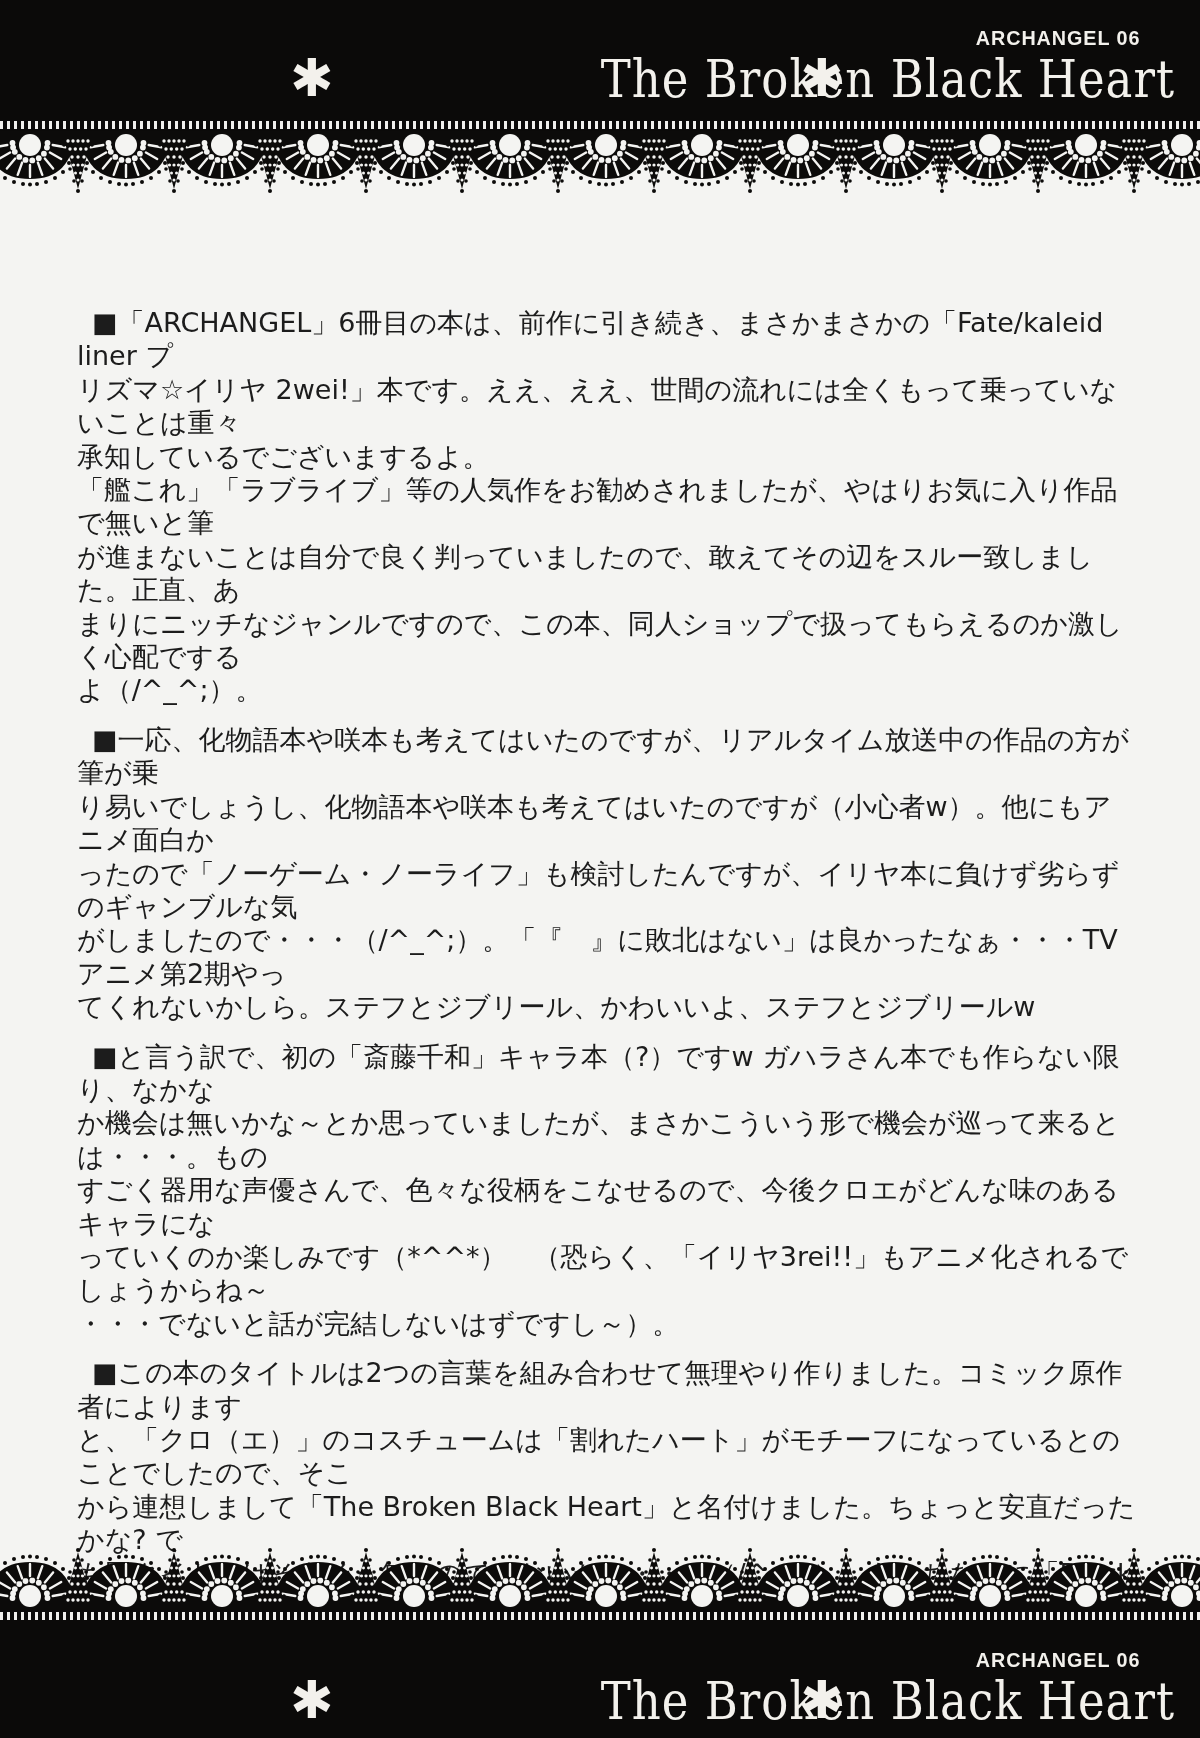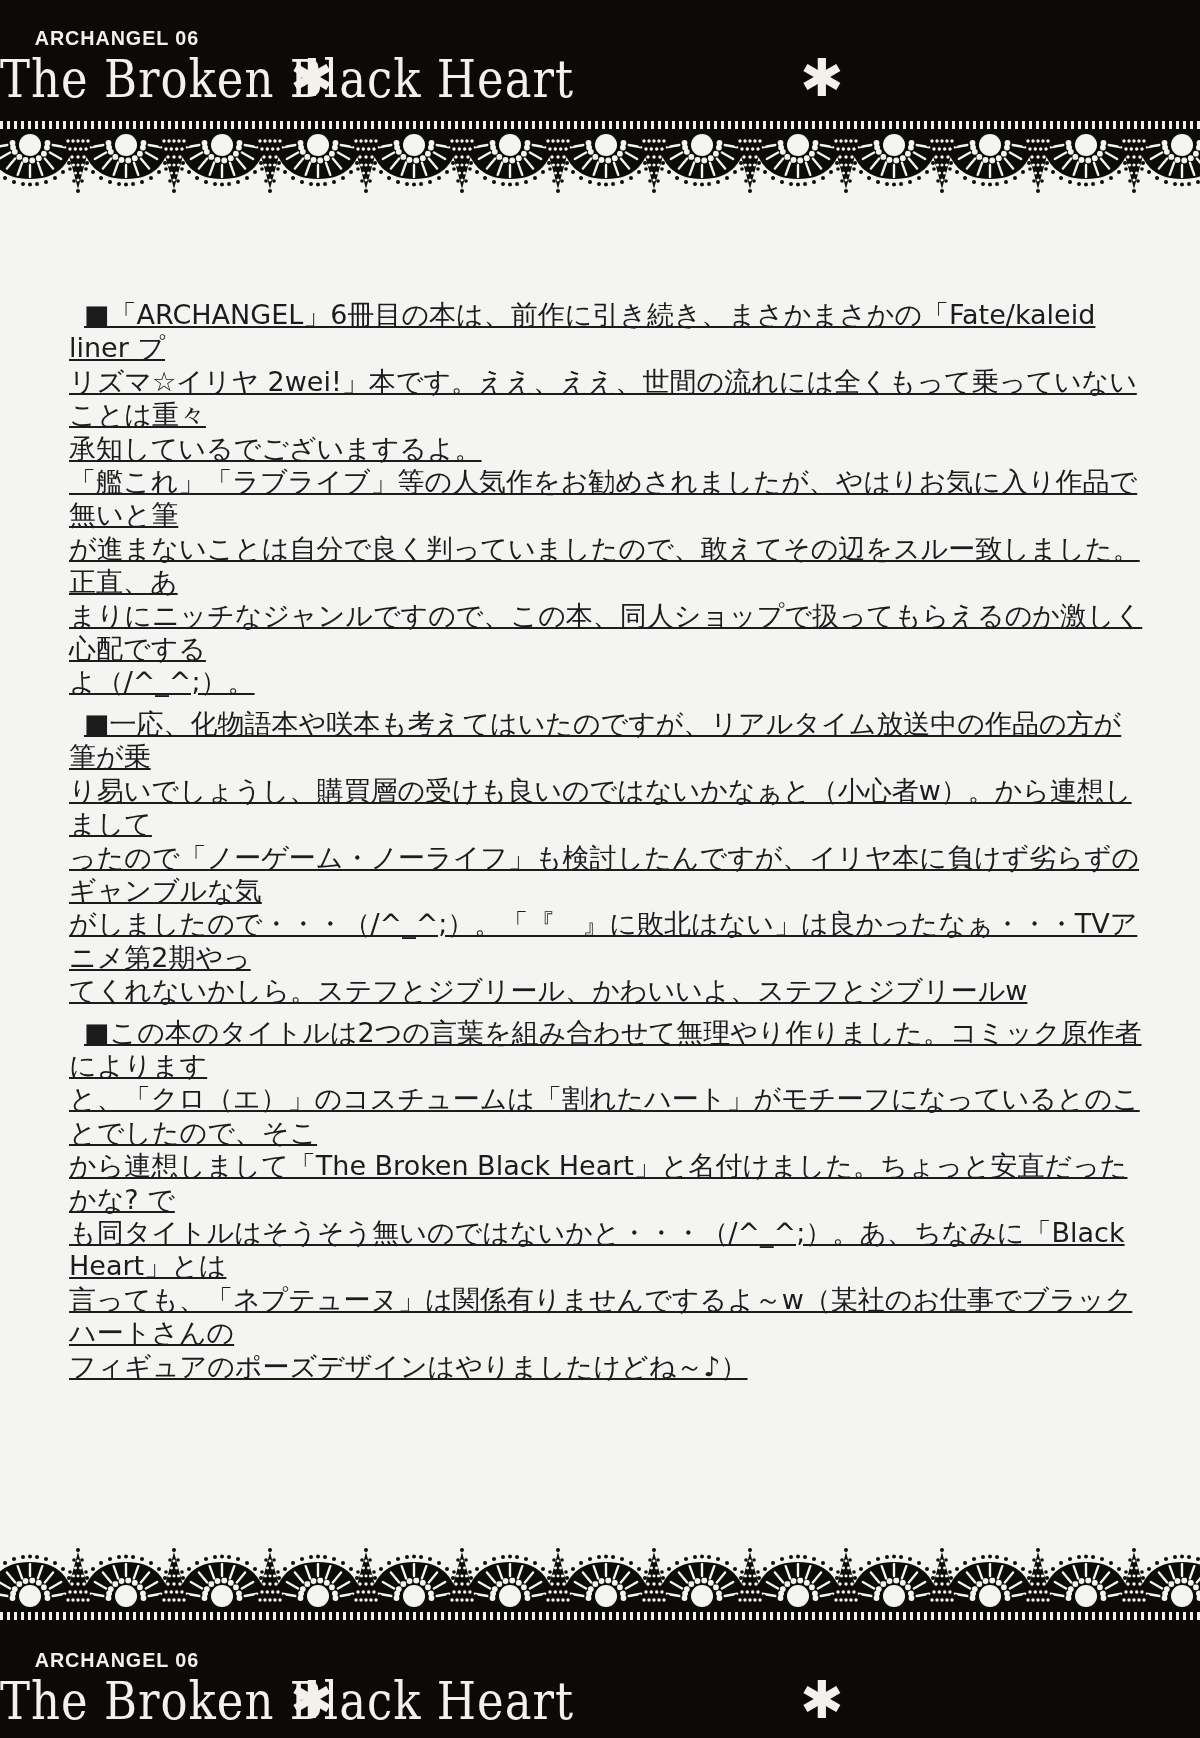--- a/index.html
+++ b/index.html
@@ -9,21 +9,21 @@
     font-family:"DejaVu Sans",sans-serif;
   }
   
   .banner{
     position:absolute;left:0;width:1200px;background:#0b0a09;color:#f3f1ec;
     overflow:hidden;
   }
   .banner-top{top:0;height:119px;}
   .banner-bottom{top:1622px;height:116px;}
   .banner-inner{
-    width:1156px;position:relative;text-align:left;height:100%;
+    width:1156px;position:relative;text-align:right;height:100%;padding-left:19px;
   }
   .series-label{
     padding-top:27px;
     font-family:"Liberation Sans",sans-serif;
     font-weight:bold;font-size:21px;letter-spacing:1px;line-height:21px;
     transform:scaleX(.94);
   }
   .book-title{
     margin-top:1px;
     font-family:"DejaVu Serif",serif;
@@ -52,22 +52,21 @@
   .lace-bottom{top:1546px;transform:scaleY(-1);}
   
   .afterword{
     position:absolute;top:290px;left:61px;width:1092px;
     color:#1c1c1c;font-size:27px;line-height:33.4px;
     text-align:left;
   }
   .para{
     white-space:pre-line;
     text-indent:15px;
-    margin:8px;
-    text-decoration:underline;
+    margin:16px;
   }
   .para.gap-before{margin-top:33px;}
 </style>
 </head>
 <body>
 
 <div class="banner banner-top">
   <div class="banner-inner">
     <div class="series-label">ARCHANGEL 06</div>
     <div class="book-title">The Broken Black Heart</div>
@@ -165,24 +164,29 @@
 
 <div class="afterword">
   <p class="para">■「ARCHANGEL」6冊目の本は、前作に引き続き、まさかまさかの「Fate/kaleid liner プ
 リズマ☆イリヤ 2wei!」本です。ええ、ええ、世間の流れには全くもって乗っていないことは重々
 承知しているでございまするよ。
 「艦これ」「ラブライブ」等の人気作をお勧めされましたが、やはりお気に入り作品で無いと筆
 が進まないことは自分で良く判っていましたので、敢えてその辺をスルー致しました。正直、あ
 まりにニッチなジャンルですので、この本、同人ショップで扱ってもらえるのか激しく心配でする
 よ（/^_^;）。</p>
   <p class="para">■一応、化物語本や咲本も考えてはいたのですが、リアルタイム放送中の作品の方が筆が乗
-り易いでしょうし、購買層の受けも良いのではないかなぁと（小心者w）。から連想しまして
+り易いでしょうし、化物語本や咲本も考えてはいたのですが（小心者w）。他にもアニメ面白か
 ったので「ノーゲーム・ノーライフ」も検討したんですが、イリヤ本に負けず劣らずのギャンブルな気
 がしましたので・・・（/^_^;）。「『　』に敗北はない」は良かったなぁ・・・TVアニメ第2期やっ
 てくれないかしら。ステフとジブリール、かわいいよ、ステフとジブリールw</p>
+  <p class="para">■と言う訳で、初の「斎藤千和」キャラ本（?）ですw ガハラさん本でも作らない限り、なかな
+か機会は無いかな～とか思っていましたが、まさかこういう形で機会が巡って来るとは・・・。もの
+すごく器用な声優さんで、色々な役柄をこなせるので、今後クロエがどんな味のあるキャラにな
+っていくのか楽しみです（*^^*）　（恐らく、「イリヤ3rei!!」もアニメ化されるでしょうからね～
+・・・でないと話が完結しないはずですし～）。</p>
   <p class="para">■この本のタイトルは2つの言葉を組み合わせて無理やり作りました。コミック原作者によります
 と、「クロ（エ）」のコスチュームは「割れたハート」がモチーフになっているとのことでしたので、そこ
 から連想しまして「The Broken Black Heart」と名付けました。ちょっと安直だったかな? で
 も同タイトルはそうそう無いのではないかと・・・（/^_^;）。あ、ちなみに「Black Heart」とは
 言っても、「ネプテューヌ」は関係有りませんでするよ～w（某社のお仕事でブラックハートさんの
 フィギュアのポーズデザインはやりましたけどね～♪）</p>
 
 </div>
 
 <svg class="lace lace-bottom" width="1200" height="64" viewBox="0 0 1200 64" aria-hidden="true">

